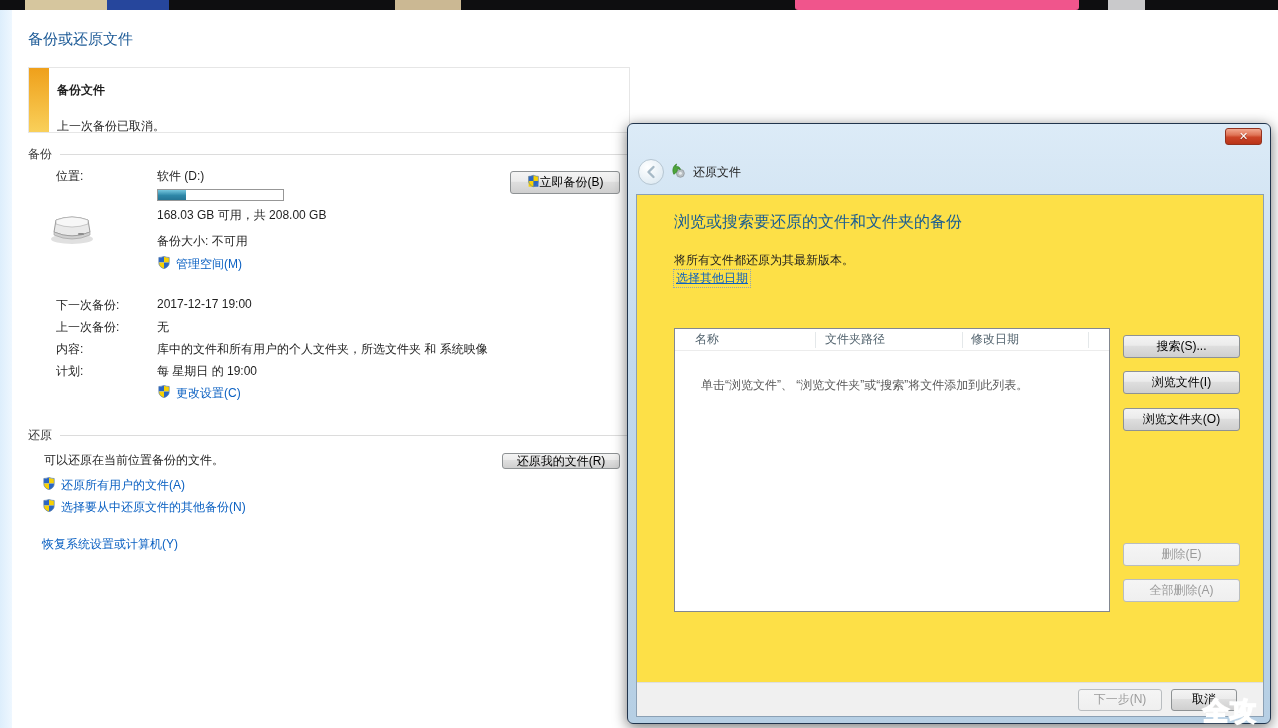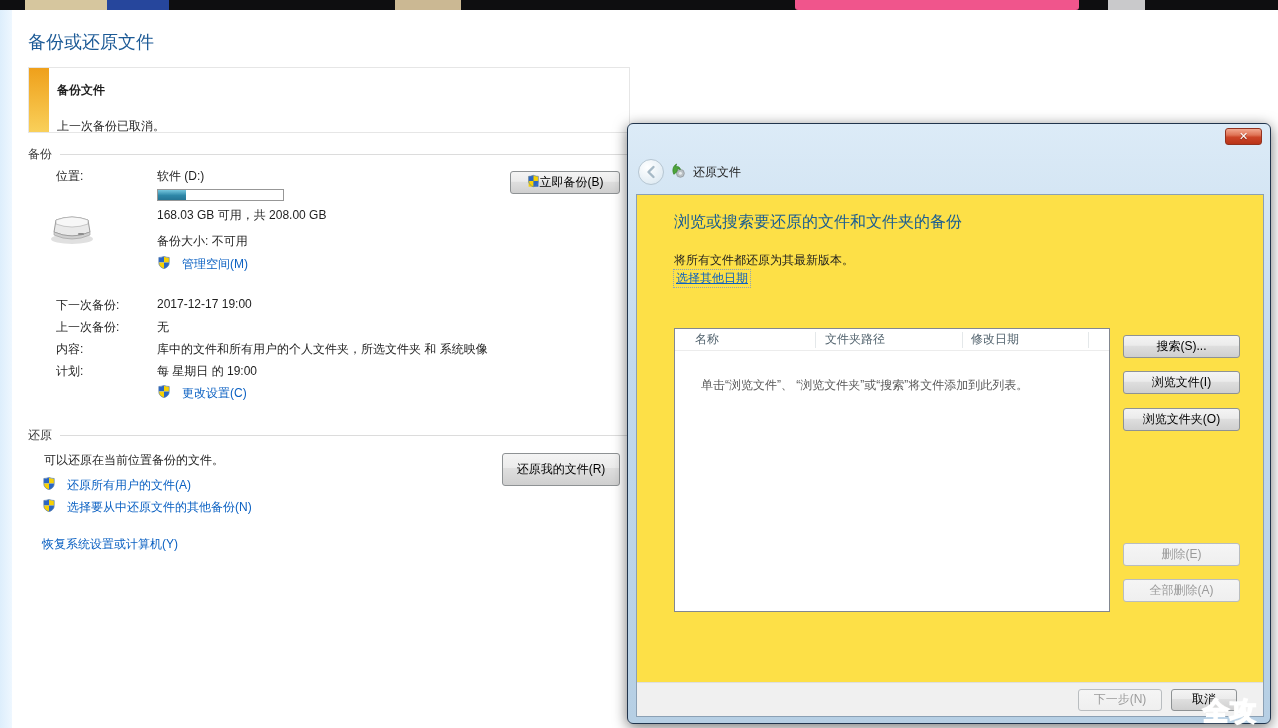--- a/index.html
+++ b/index.html
@@ -10,49 +10,49 @@
   .top-strip { position:absolute; left:0; top:0; width:1278px; height:10px; background:#0e0e10; z-index:5; }
   .top-strip .seg { position:absolute; top:0; height:10px; display:block; }
   .seg-beige { left:25px; width:82px; background:#d6c69e; }
   .seg-blue  { left:107px; width:62px; background:#26469c; }
   .seg-tan   { left:395px; width:66px; background:#cbb893; }
   .seg-pink  { left:795px; width:284px; background:#f0558c; border-radius:0 0 3px 3px; }
   .seg-gray  { left:1108px; width:37px; background:#c9c9cb; }
 
   
   .left-strip { position:absolute; left:0; top:10px; width:12px; height:718px; background:linear-gradient(90deg,#ddeefc,#eef7ff); }
-  .page-title { position:absolute; left:28px; top:30px; font-size:18px; color:#1c5a96; }
+  .page-title { position:absolute; left:28px; top:30px; font-size:15px; color:#1c5a96; }
 
   .notice { position:absolute; left:28px; top:67px; width:602px; height:66px; background:#fff; border:1px solid #e6e6e6; display:flex; }
   .notice-bar { width:20px; height:100%; background:linear-gradient(180deg,#efa01b,#f9d05a); }
   .notice-body { padding:14px 0 0 8px; }
   .notice-title { font-weight:bold; margin-bottom:19px; }
 
   .section-hdr { position:absolute; left:28px; display:flex; align-items:center; width:602px; color:#3a3a3a; }
   .section-hdr .rule { flex:1; height:1px; background:#dcdcdc; margin-left:8px; }
   .hdr-backup { top:146px; }
   .hdr-restore { top:427px; }
 
   .lbl { position:absolute; left:56px; color:#1e1e1e; }
   .val { position:absolute; left:157px; color:#1e1e1e; }
-  .linkrow { position:absolute; display:flex; align-items:center; gap:11px; }
+  .linkrow { position:absolute; display:flex; align-items:center; gap:5px; }
   a.cplink { color:#0a60c2; text-decoration:none; cursor:pointer; }
 
   .progress { position:absolute; left:157px; top:189px; width:127px; height:12px; background:#fff; border:1px solid #979797; }
   .progress-fill { height:100%; background:linear-gradient(180deg,#74c6de,#2e87a8 55%,#257595); }
 
   .drive-icon { position:absolute; left:48px; top:206px; }
 
   
   .btn { position:absolute; display:flex; align-items:center; justify-content:center; 
          background:linear-gradient(180deg,#f4f4f4 0%,#ebebeb 45%,#dfdfdf 46%,#cfcfcf 100%);
          border:1px solid #8e9294; border-radius:3px; font-size:12px; color:#000; cursor:pointer; }
   .btn.disabled { background:linear-gradient(180deg,#f5f5f5,#efefef); border-color:#b9bdc0; color:#9b9b9b; cursor:default; }
   .btn-backup-now { left:510px; top:171px; width:110px; height:23px; }
-  .btn-restore-my { left:502px; top:453px; width:118px; height:33px; }
+  .btn-restore-my { left:502px; top:453px; width:118px; height:16px; }
 
   .restore-desc { position:absolute; left:44px; top:452px; }
   .recover-link { position:absolute; left:42px; top:536px; }
 
   
   .dialog { position:absolute; left:627px; top:123px; width:644px; height:601px; z-index:10;
             background:linear-gradient(180deg,#dcebf7 0%,#c3d9ec 40%,#b6cfe4 100%);
             border:1px solid #20344c; border-radius:6px; box-shadow:0 3px 14px rgba(0,0,0,.55); }
   .dlg-close { position:absolute; top:4px; right:8px; width:37px; height:17px; border:1px solid #93321f; border-radius:3px;
                background:linear-gradient(180deg,#f3a890 0%,#df7457 40%,#cc4528 55%,#b93418 100%);

